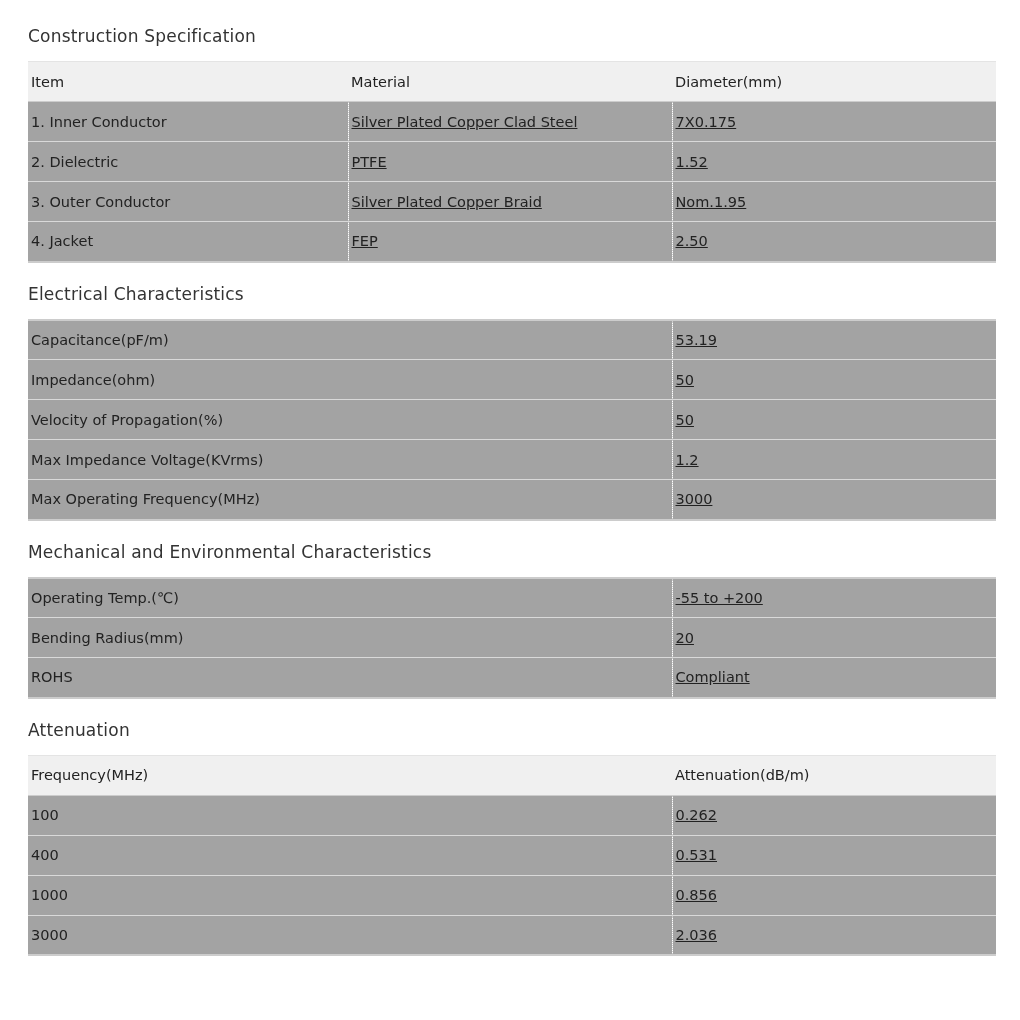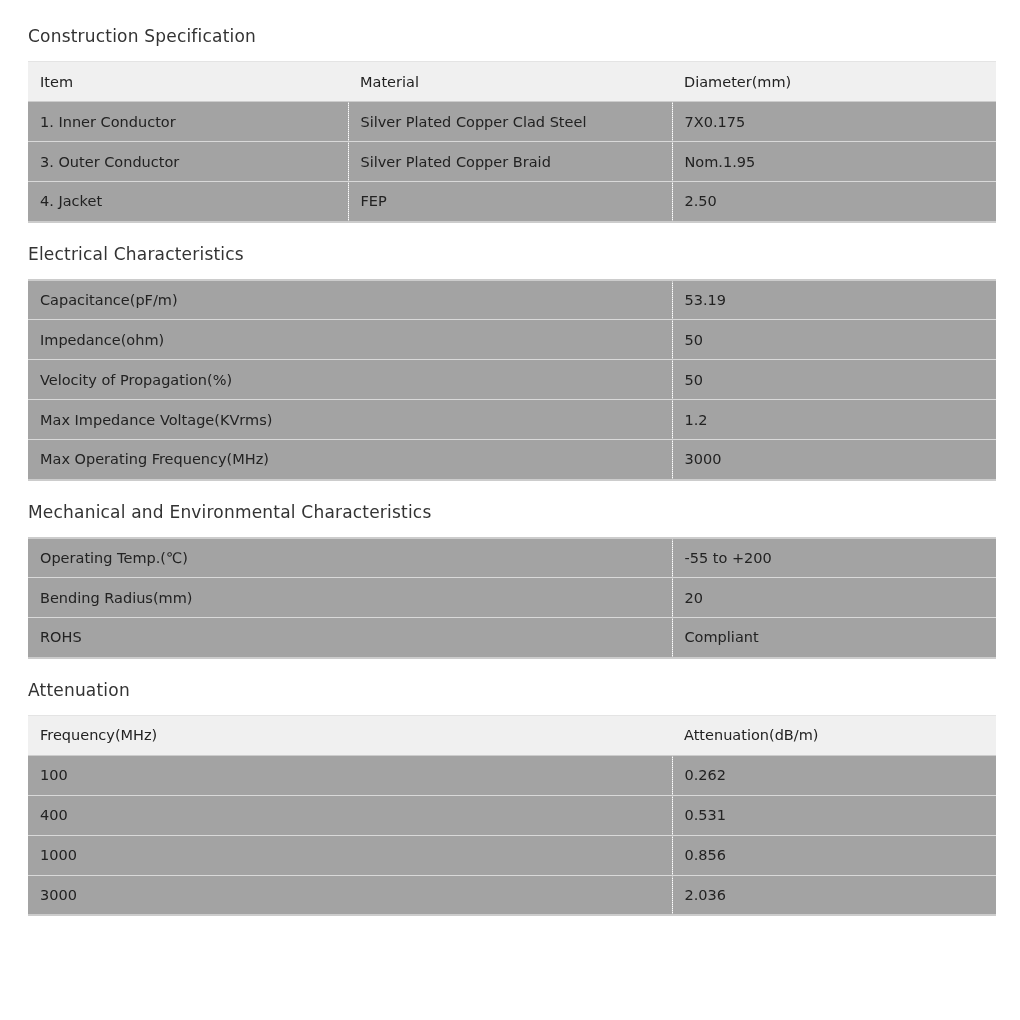--- a/index.html
+++ b/index.html
@@ -26,21 +26,21 @@
     color: #333333;
     margin: 0 0 15px 0;
     letter-spacing: 0.2px;
   }
   table.spec {
     border-collapse: collapse;
     width: 968px;
     table-layout: fixed;
   }
   .spec th, .spec td {
-    padding: 0 12px;
+    padding: 0 3px;
     height: 40px;
     box-sizing: border-box;
     font-size: 14.5px;
     font-weight: 400;
     text-align: left;
     vertical-align: middle;
     color: #222222;
     white-space: nowrap;
     overflow: hidden;
   }
@@ -51,20 +51,21 @@
   }
   .spec tbody td {
     background: #a3a3a3;
     border-bottom: 1px solid var(--border-light, #d9d9d9);
   }
   .spec tbody tr:last-child td {
     border-bottom: 2px solid var(--border-strong, #cccccc);
   }
   .spec tbody td + td {
     border-left: 1px dotted var(--border-strong, #cccccc);
+    text-decoration: underline;
   }
   table.no-head {
     border-top: 2px solid var(--border-strong, #cccccc);
   }
 </style>
 </head>
 <body>
 
 <div class="page">
 
@@ -83,20 +84,25 @@
           <th>Diameter(mm)</th>
         </tr>
       </thead>
       <tbody>
         <tr>
           <td>1. Inner Conductor</td>
           <td>Silver Plated Copper Clad Steel</td>
           <td>7X0.175</td>
         </tr>
         <tr>
+          <td>2. Dielectric</td>
+          <td>PTFE</td>
+          <td>1.52</td>
+        </tr>
+        <tr>
           <td>3. Outer Conductor</td>
           <td>Silver Plated Copper Braid</td>
           <td>Nom.1.95</td>
         </tr>
         <tr>
           <td>4. Jacket</td>
           <td>FEP</td>
           <td>2.50</td>
         </tr>
       </tbody>

